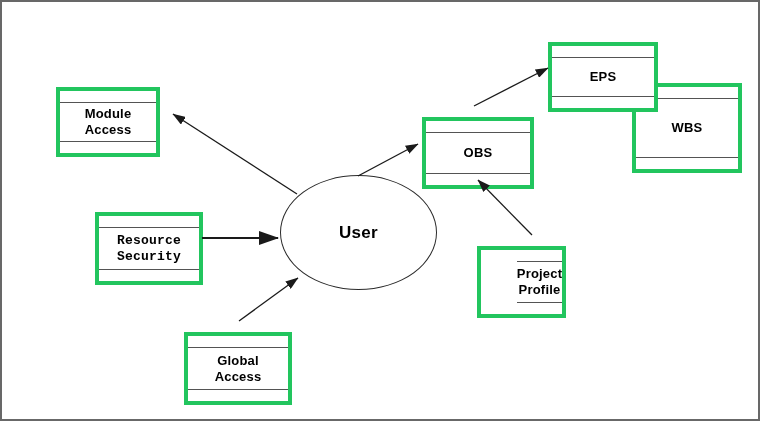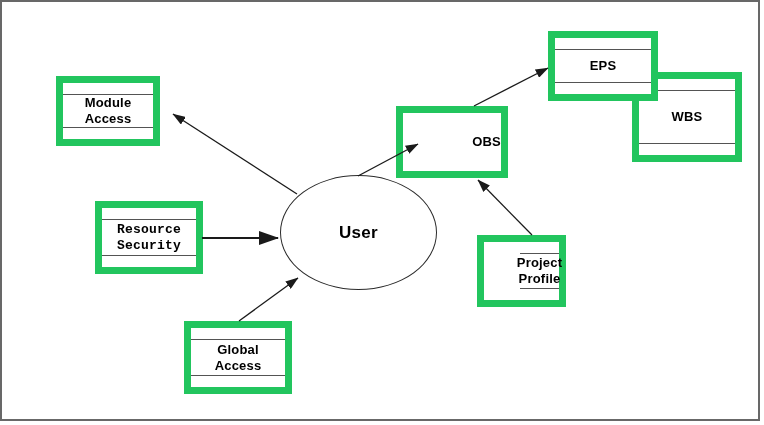--- a/index.html
+++ b/index.html
@@ -22,24 +22,25 @@
     left: 0; top: 0;
     width: 756px;
     height: 417px;
     border: 2px solid #686868;
     background: #ffffff;
   }
   
   .node {
     position: absolute;
     background: #ffffff;
-    border: 7px solid #22c55e;
+    border: 4px solid #22c55e;
     display: flex;
     flex-direction: column;
     box-sizing: border-box;
+    margin-top: 11px;
   }
   .band-top {
     height: 11px;
     border-bottom: 1px solid #545454;
     flex: 0 0 auto;
   }
   .band-bottom {
     height: 11px;
     border-top: 1px solid #545454;
     flex: 0 0 auto;
@@ -53,21 +54,21 @@
     font-weight: bold;
     font-size: 13px;
     line-height: 16px;
     color: #000000;
     white-space: pre-line;
     letter-spacing: 0.2px;
   }
   #n-module-access     { left: 56px;  top: 76px;  width: 104px; height: 70px; }
   #n-resource-security { left: 95px;  top: 201px; width: 108px; height: 73px; font-family: Liberation Mono, monospace; }
   #n-global-profile    { left: 184px; top: 321px; width: 108px; height: 73px; }
-  #n-obs               { left: 396px; top: 106px; width: 112px; height: 72px; align-items: flex-end; }
+  #n-obs               { left: 422px; top: 106px; width: 112px; height: 72px; }
   #n-project-profile   { left: 477px; top: 235px; width: 89px; height: 72px; padding-left: 36px; }
   #n-eps               { left: 548px; top: 31px;  width: 110px; height: 70px; z-index: 3; }
   #n-wbs               { left: 632px; top: 72px;  width: 110px; height: 90px; z-index: 2; }
 
   .actor-ellipse {
     position: absolute;
     left: 280px; top: 175px;
     width: 155px; height: 113px;
     background: #ffffff;
     border: 1px solid #2b2b2b;

